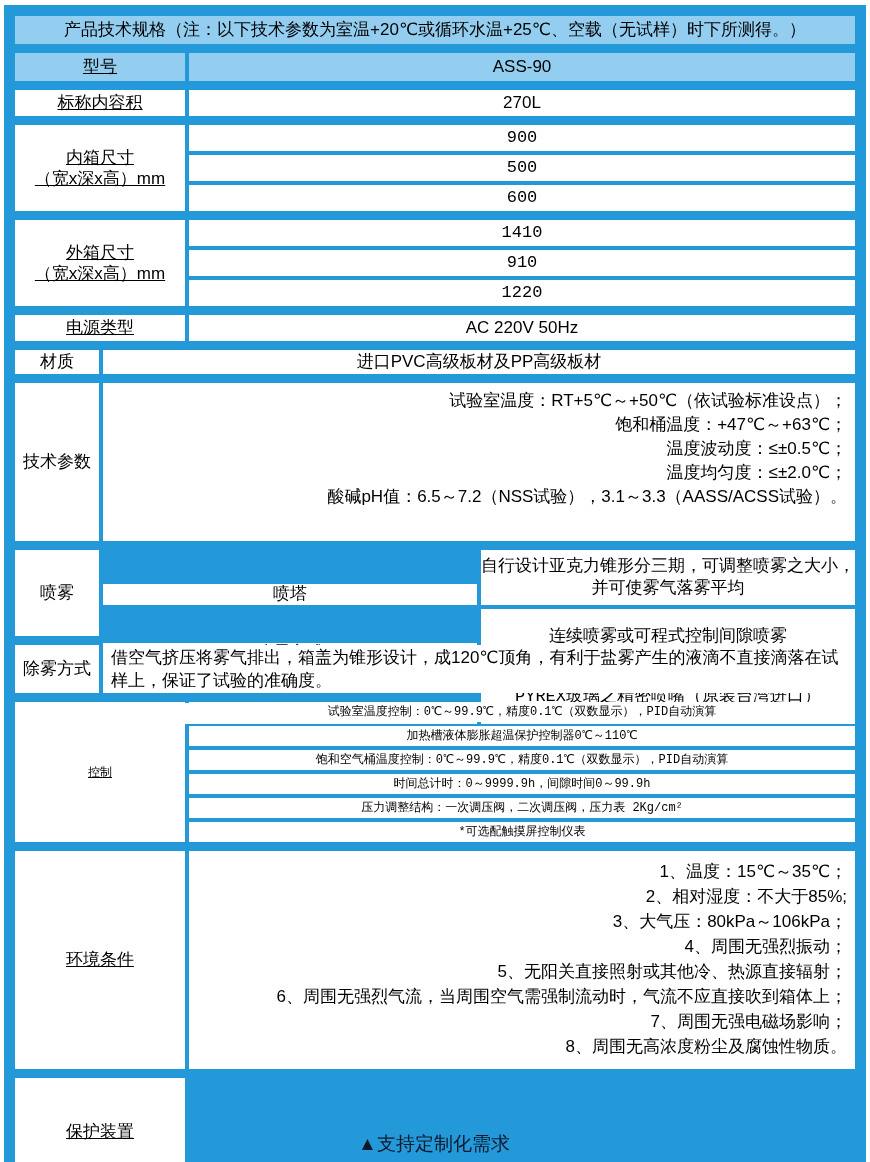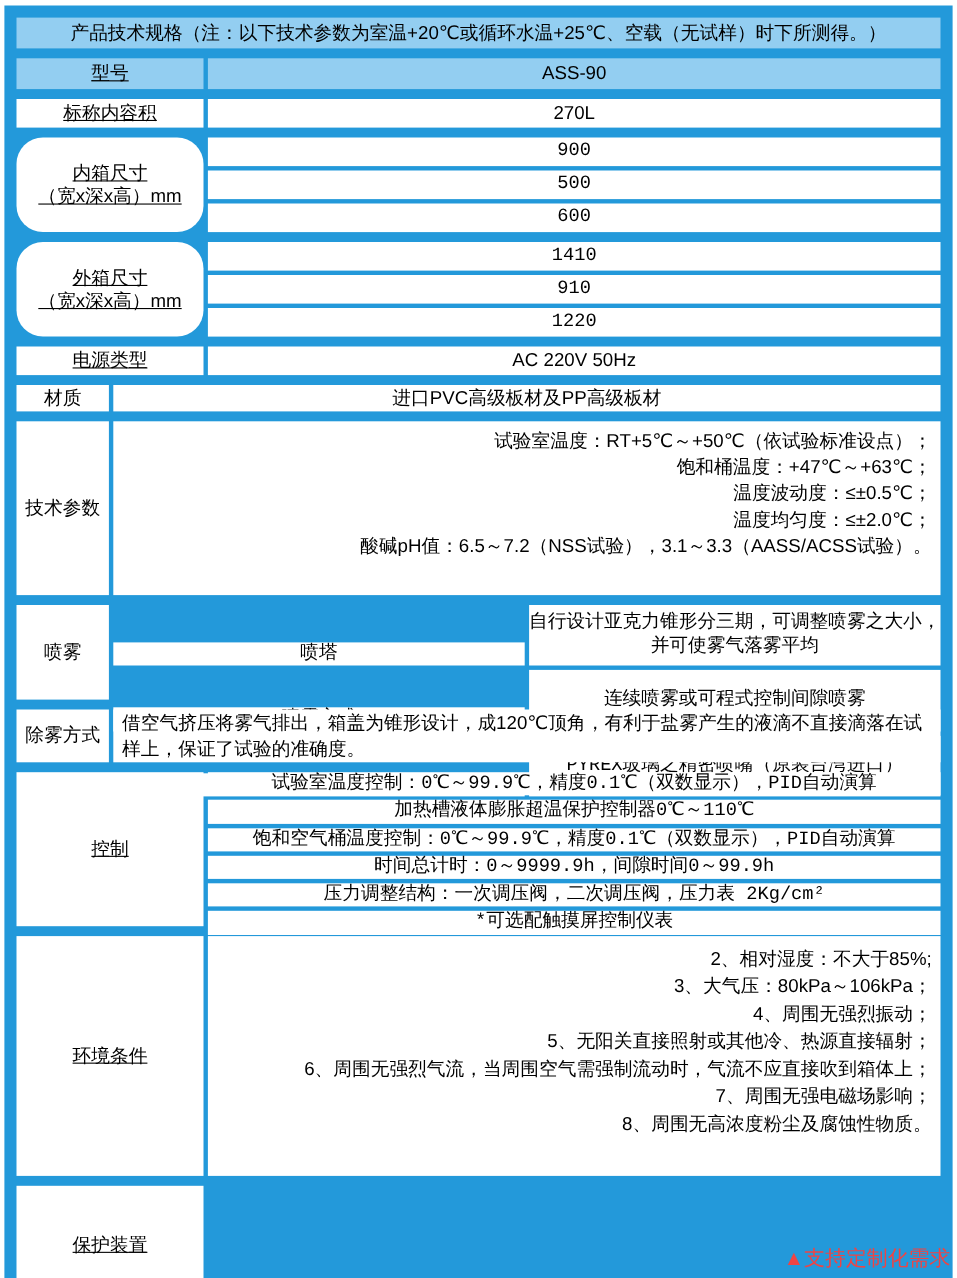--- a/index.html
+++ b/index.html
@@ -26,45 +26,45 @@
   .w170{width:170px;flex:none;text-decoration:underline;}
   .w84{width:84px;flex:none;}
   .w82{width:82px;flex:none;margin-top:34px;}
   .grow{flex:1;}
   .stack{flex:1;display:flex;flex-direction:column;gap:4px;font-family:Liberation Mono, monospace;}
   .stack .cell{flex:1;}
   .multiline{
     align-items:flex-end;justify-content:flex-start;
     text-align:left;flex-direction:column;
   }
-  .prewrap{white-space:pre-line;border-radius:24px;}
+  .prewrap{white-space:pre-line;}
   
   .h-title{height:28px;}
   .h-model{height:28px;}
   .h-vol{height:26px;}
   .h-dims{height:86px;}
   .h-power{height:26px;}
   .h-mat{height:24px;}
   .h-tech{height:158px;}
   .h-spray{height:86px;}
   .h-demist{height:48px;}
   .h-ctrl{height:140px;}
   .h-env{height:218px;}
   .h-prot{height:108px;}
   .tech-lines{padding:6px 8px;}
   .tech-lines div{line-height:24px;}
   .env-lines{padding:8px 8px;}
   .env-lines div{line-height:25px;}
   .prot-lines{padding:3px 8px;justify-content:center;}
   .prot-lines div{line-height:25px;}
   .demist-text{padding:2px 8px;line-height:23px;display:flex;align-items:center;justify-content:flex-start;text-align:left;}
-  .ctrl .cell{font-size:17px;text-align:center;}
+  .ctrl .cell{font-size:12px;text-align:center;}
   .footer{
     position:absolute;left:4px;top:1131px;width:860px;
-    font-size:19px;color:#ef4444;text-align:right;
+    font-size:19px;color:#0f172a;text-align:center;
   }
 </style>
 </head>
 <body>
 
 <div class="tbl">
 
   <div class="row h-title">
     <div class="cell lb grow">产品技术规格（注：以下技术参数为室温+20℃或循环水温+25℃、空载（无试样）时下所测得。）</div>
   </div>
@@ -151,20 +151,21 @@
       <div class="cell">饱和空气桶温度控制：0℃～99.9℃，精度0.1℃（双数显示），PID自动演算</div>
       <div class="cell">时间总计时：0～9999.9h，间隙时间0～99.9h</div>
       <div class="cell">压力调整结构：一次调压阀，二次调压阀，压力表 2Kg/cm²</div>
       <div class="cell">*可选配触摸屏控制仪表</div>
     </div>
   </div>
 
   <div class="row h-env">
     <div class="cell w170">环境条件</div>
     <div class="cell grow multiline env-lines">
+      <div>1、温度：15℃～35℃；</div>
       <div>2、相对湿度：不大于85%;</div>
       <div>3、大气压：80kPa～106kPa；</div>
       <div>4、周围无强烈振动；</div>
       <div>5、无阳关直接照射或其他冷、热源直接辐射；</div>
       <div>6、周围无强烈气流，当周围空气需强制流动时，气流不应直接吹到箱体上；</div>
       <div>7、周围无强电磁场影响；</div>
       <div>8、周围无高浓度粉尘及腐蚀性物质。</div>
     </div>
   </div>
 

